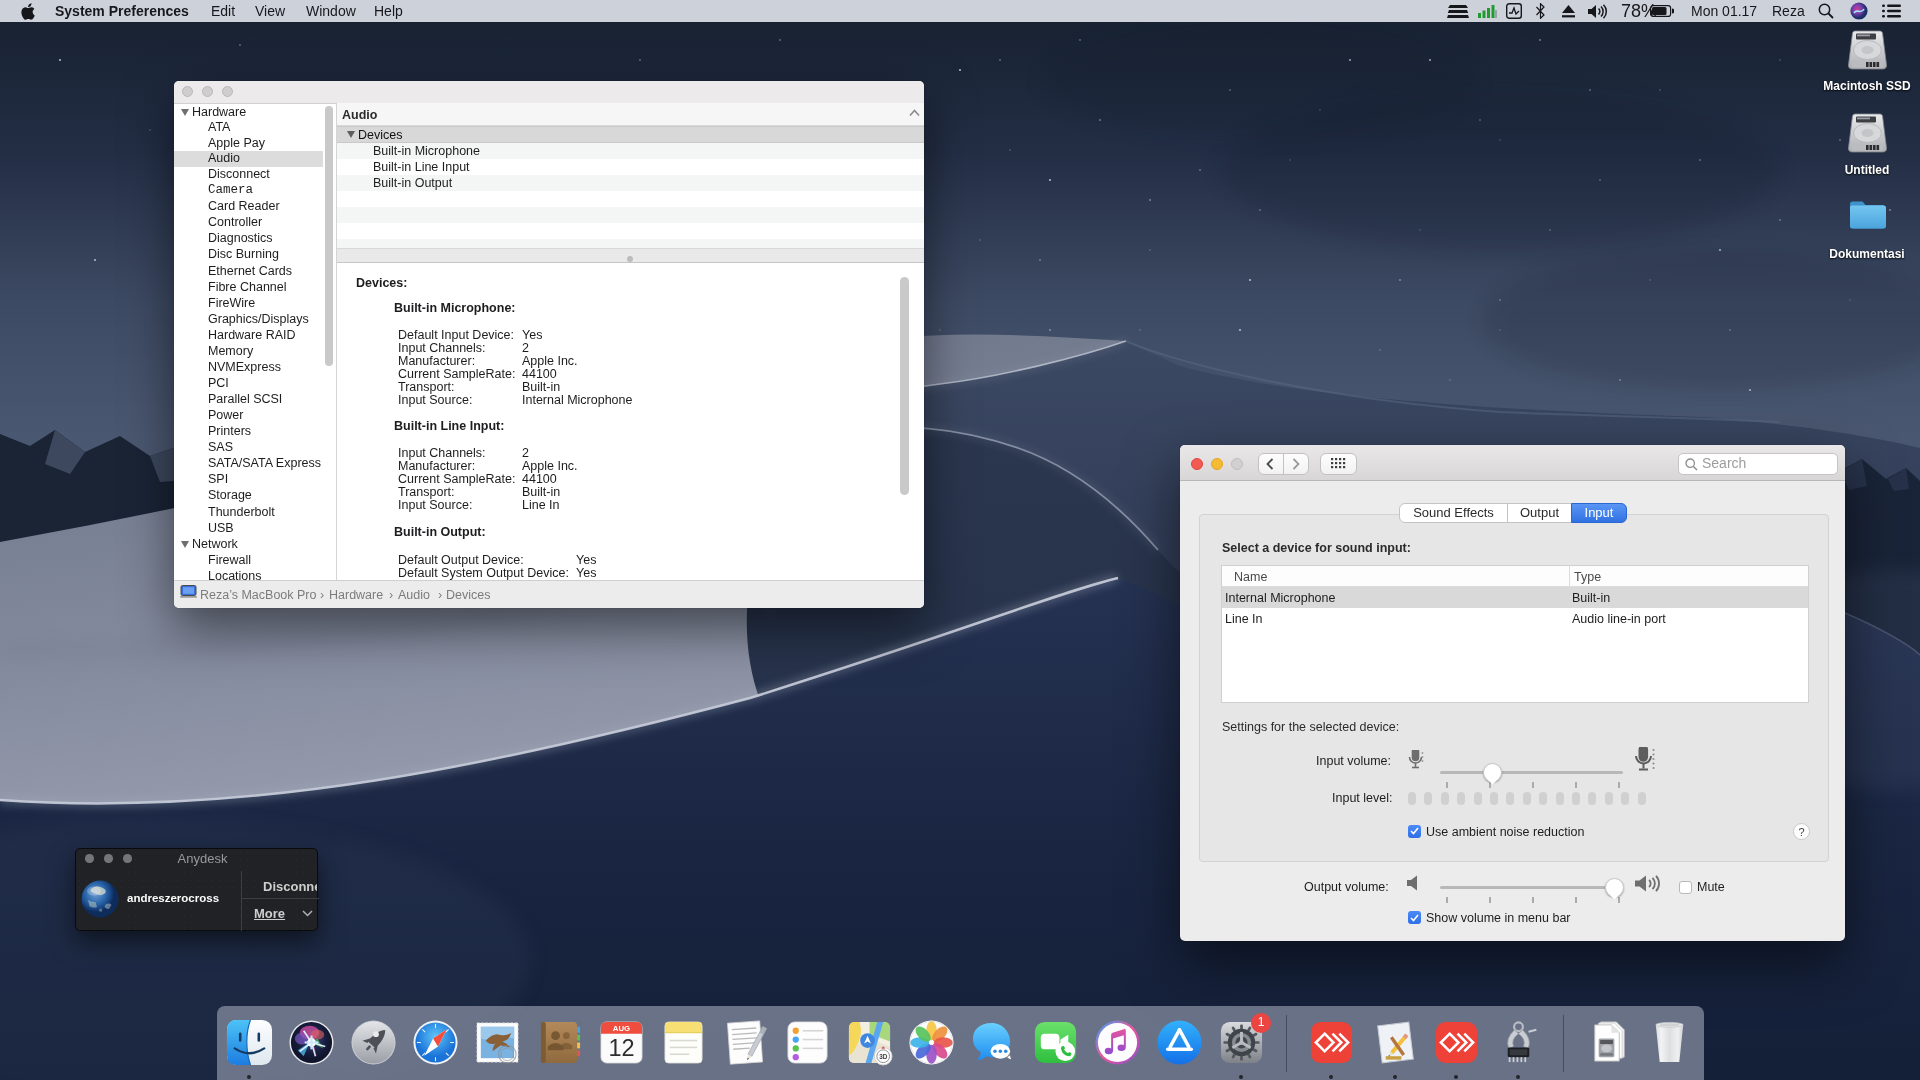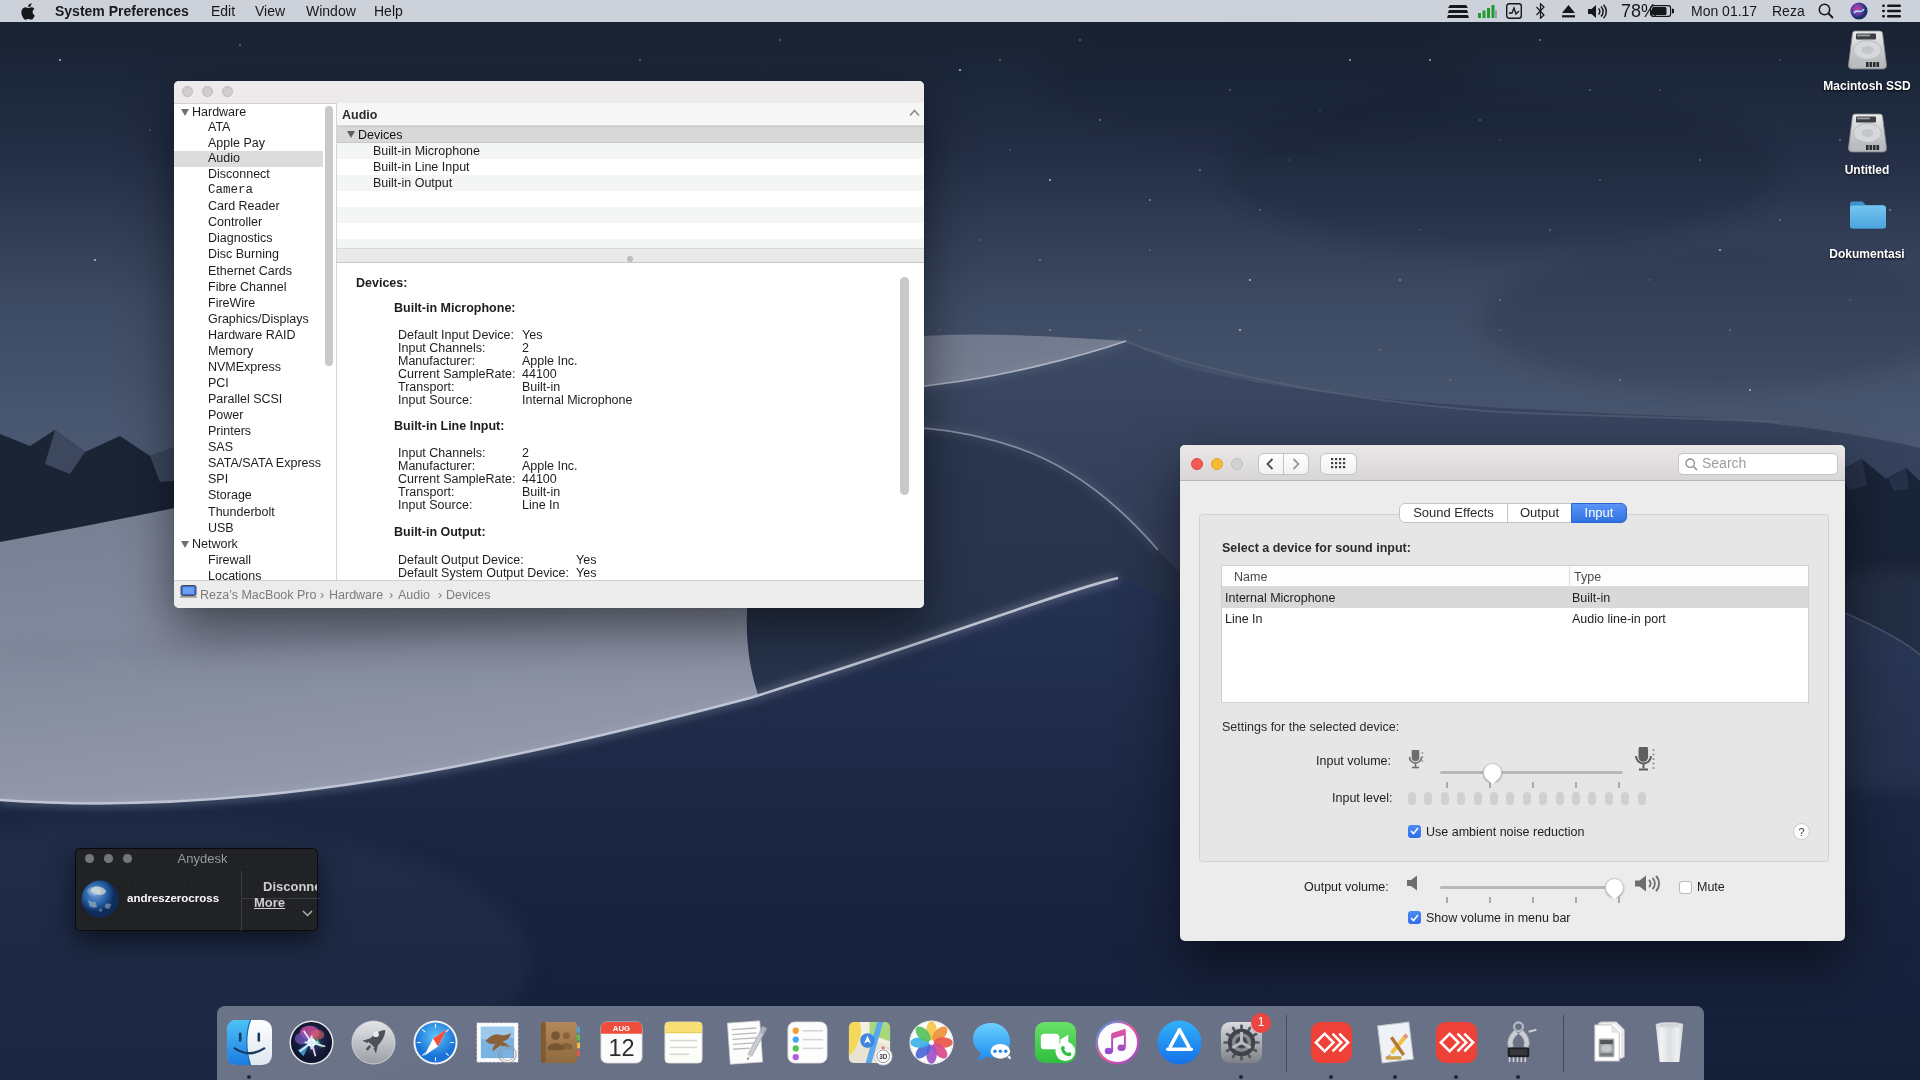--- a/index.html
+++ b/index.html
@@ -547,21 +547,21 @@
       <path d="M7,20 q4,2.5 7.5,2 l1.5,5 q-4,1.5 -7.5,-0.8 Z" fill="#b8c4ba" opacity="0.55"></path>
       <path d="M25,24 q3.5,-1.5 5.5,0.8 l-2.5,4.2 q-3.5,0 -4.5,-2.5 Z" fill="#ccd4d8" opacity="0.45"></path>
       <path d="M20,28 q2,1.5 1,3.5 q-2.5,0.5 -3.5,-1 Z" fill="#c2ccc4" opacity="0.4"></path>
       <ellipse cx="13" cy="11" rx="7" ry="4.5" fill="#ffffff" opacity="0.25"></ellipse>
     </svg>
     <div class="abs" style="left:51px;top:891px;"></div>
     <div class="abs" style="left:51px;top:43px;width:115px;font-size:11.5px;font-weight:bold;color:#fafafa;">andreszerocross</div>
     <div class="abs" style="left:165px;top:22px;width:1px;height:60px;background:#3c3e42;"></div>
     <div class="abs" style="left:187px;top:30px;width:54px;font-size:13px;font-weight:bold;color:#cecece;white-space:nowrap;overflow:hidden;">Disconnect</div>
     <div class="abs" style="left:166px;top:49px;width:77px;height:1px;background:#3c3e42;"></div>
-    <div class="abs" style="left:178px;top:46px;font-size:13px;font-weight:bold;color:#cecece;text-decoration:underline;">More</div>
+    <div class="abs" style="left:178px;top:57px;font-size:13px;font-weight:bold;color:#cecece;text-decoration:underline;">More</div>
     <svg class="abs" style="left:226px;top:61px" width="11" height="7" viewBox="0 0 11 7">
       <path d="M1,1 L5.5,5.5 L10,1" stroke="#b0b0b0" stroke-width="1.5" fill="none"></path>
     </svg>
   </div>
 <div id="dock"></div>
 <svg class="abs dicon" style="left:225.5px;top:1019px;z-index:45" width="47" height="47" viewBox="0 0 48 48">
     <defs>
       <linearGradient id="fb" x1="0" y1="0" x2="0" y2="1">
         <stop offset="0" stop-color="#4cc3f7"></stop>
         <stop offset="1" stop-color="#1c7ce0"></stop>

